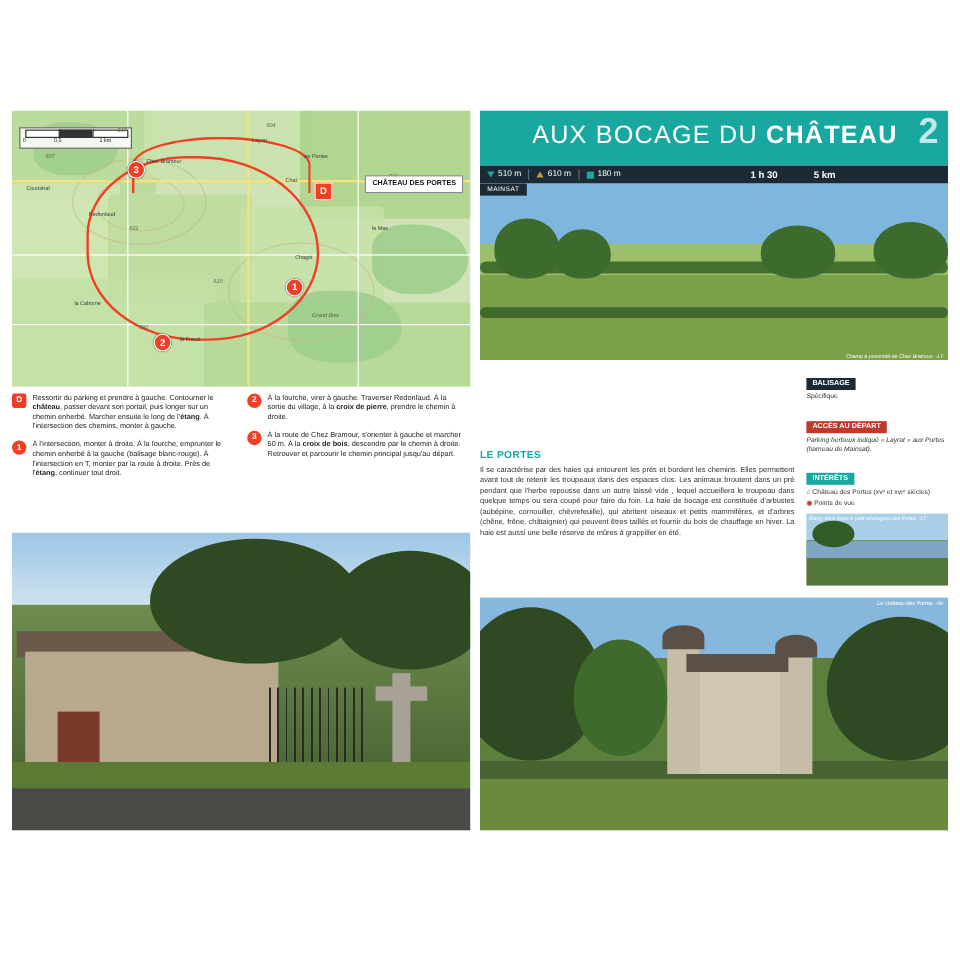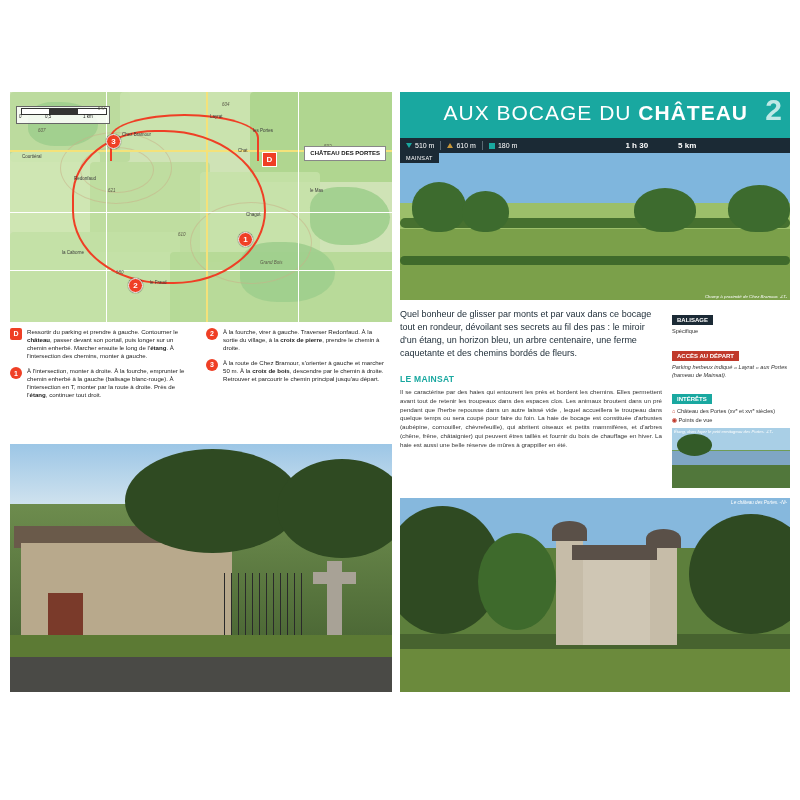--- a/index.html
+++ b/index.html
@@ -247,24 +247,23 @@
       <div class="pt-hedge" style="left:0;top:44%;width:100%;height:7%;background:#46702f;"></div>
       <div class="pt-tree" style="left:3%;top:20%;width:14%;height:34%;"></div>
       <div class="pt-tree" style="left:16%;top:26%;width:12%;height:28%;"></div>
       <div class="pt-tree" style="left:60%;top:24%;width:16%;height:30%;"></div>
       <div class="pt-tree" style="left:84%;top:22%;width:16%;height:32%;"></div>
       <div class="pt-hedge" style="left:0;top:70%;width:100%;height:6%;background:#3f6a2b;"></div>
       <div class="pt-cap">Champ à proximité de Chez Bramour. -LT-</div>
     </div>
     <div class="loc">MAINSAT</div>
 
-    <div class="intro">Quel bonheur de glisser par monts et par vaux dans ce bocage tout en rondeur, dévoilant ses secrets au fil des pas : le miroir d'un étang, un horizon bleu, un arbre centenaire, une ferme caquetante et des chemins bordés de fleurs.</div>
 
     <div class="sec">
-      <h2>LE MAINSAT</h2>
+      <h2>LE PORTES</h2>
       <p>Il se caractérise par des haies qui entourent les prés et bordent les chemins. Elles permettent avant tout de retenir les troupeaux dans des espaces clos. Les animaux broutent dans un pré pendant que l'herbe repousse dans un autre laissé vide , lequel accueillera le troupeau dans quelque temps ou sera coupé pour faire du foin. La haie de bocage est constituée d'arbustes (aubépine, cornouiller, chèvrefeuille), qui abritent oiseaux et petits mammifères, et d'arbres (chêne, frêne, châtaignier) qui peuvent êtres taillés et fournir du bois de chauffage en hiver. La haie est aussi une belle réserve de mûres à grappiller en été.</p>
     </div>
 
     <div class="side">
       <div class="tag">BALISAGE</div>
       <p>Spécifique</p>
       <div class="tag red">ACCÈS AU DÉPART</div>
       <p class="it">Parking herbeux indiqué « Layrat » aux Portes (hameau de Mainsat).</p>
       <div class="tag teal">INTÉRÊTS</div>
       <p class="poi"><span class="pin">⌂</span> <span>Château des Portes (xvᵉ et xvıᵉ siècles)</span></p>

